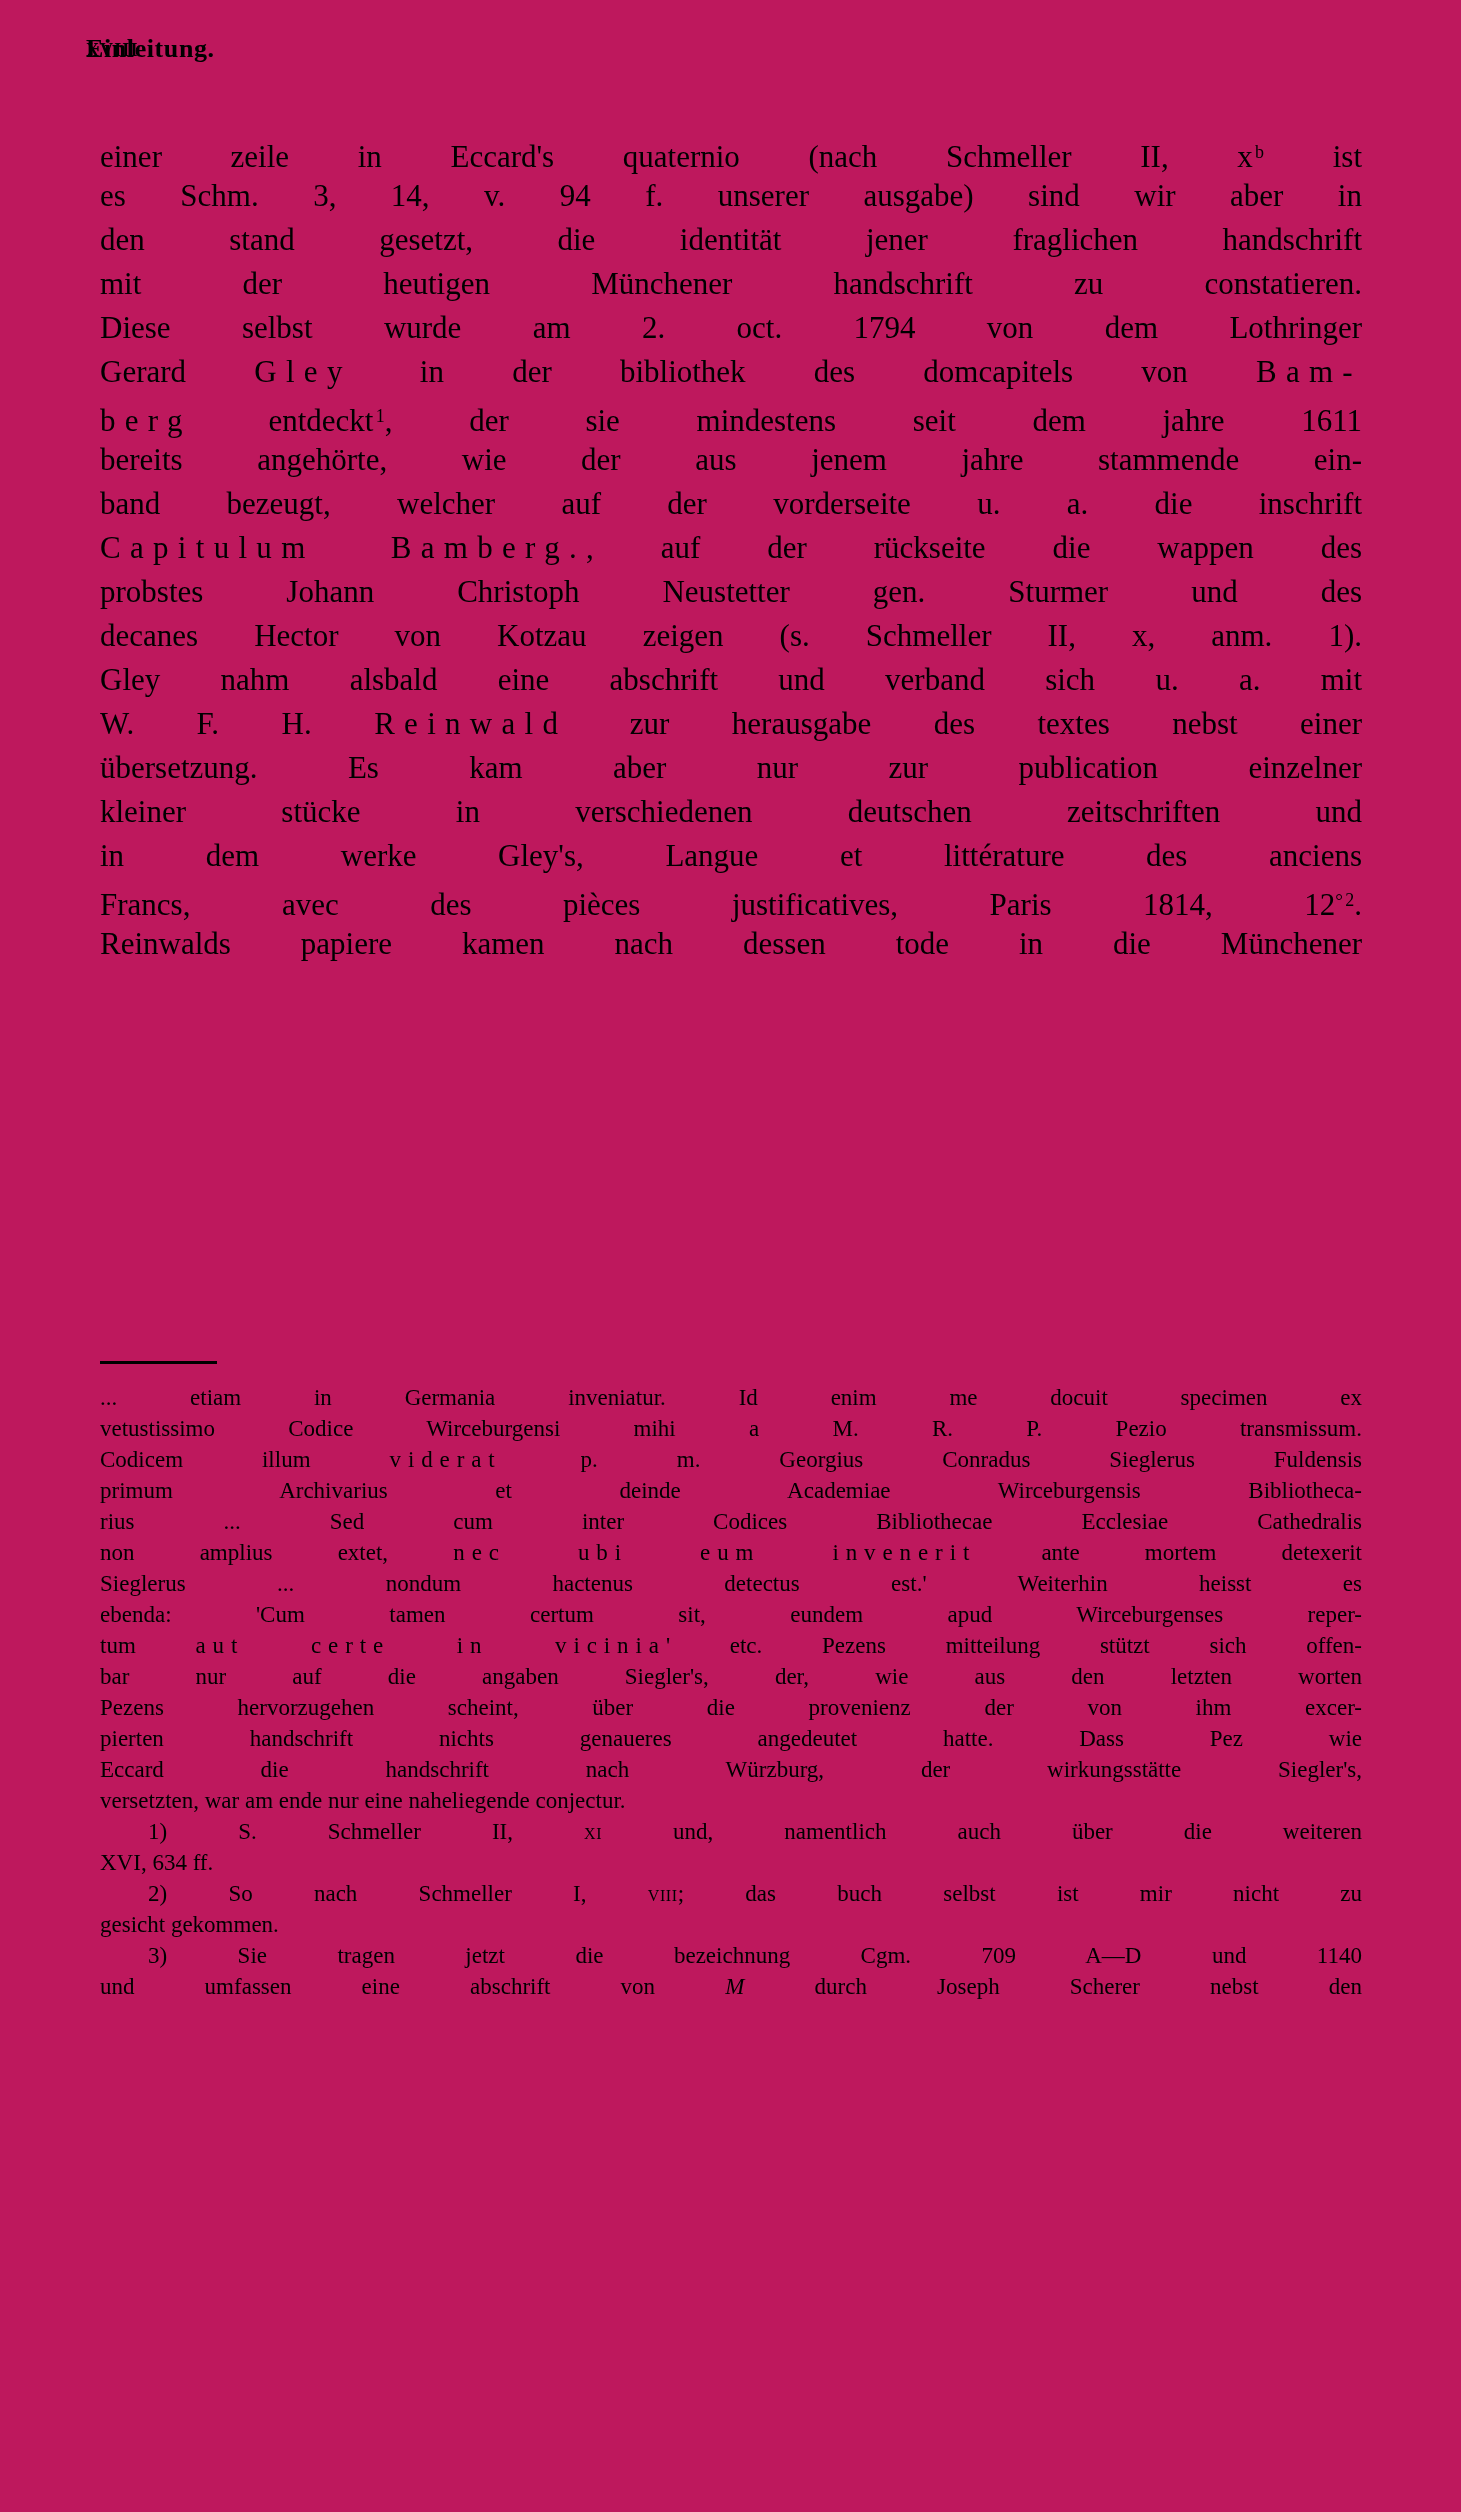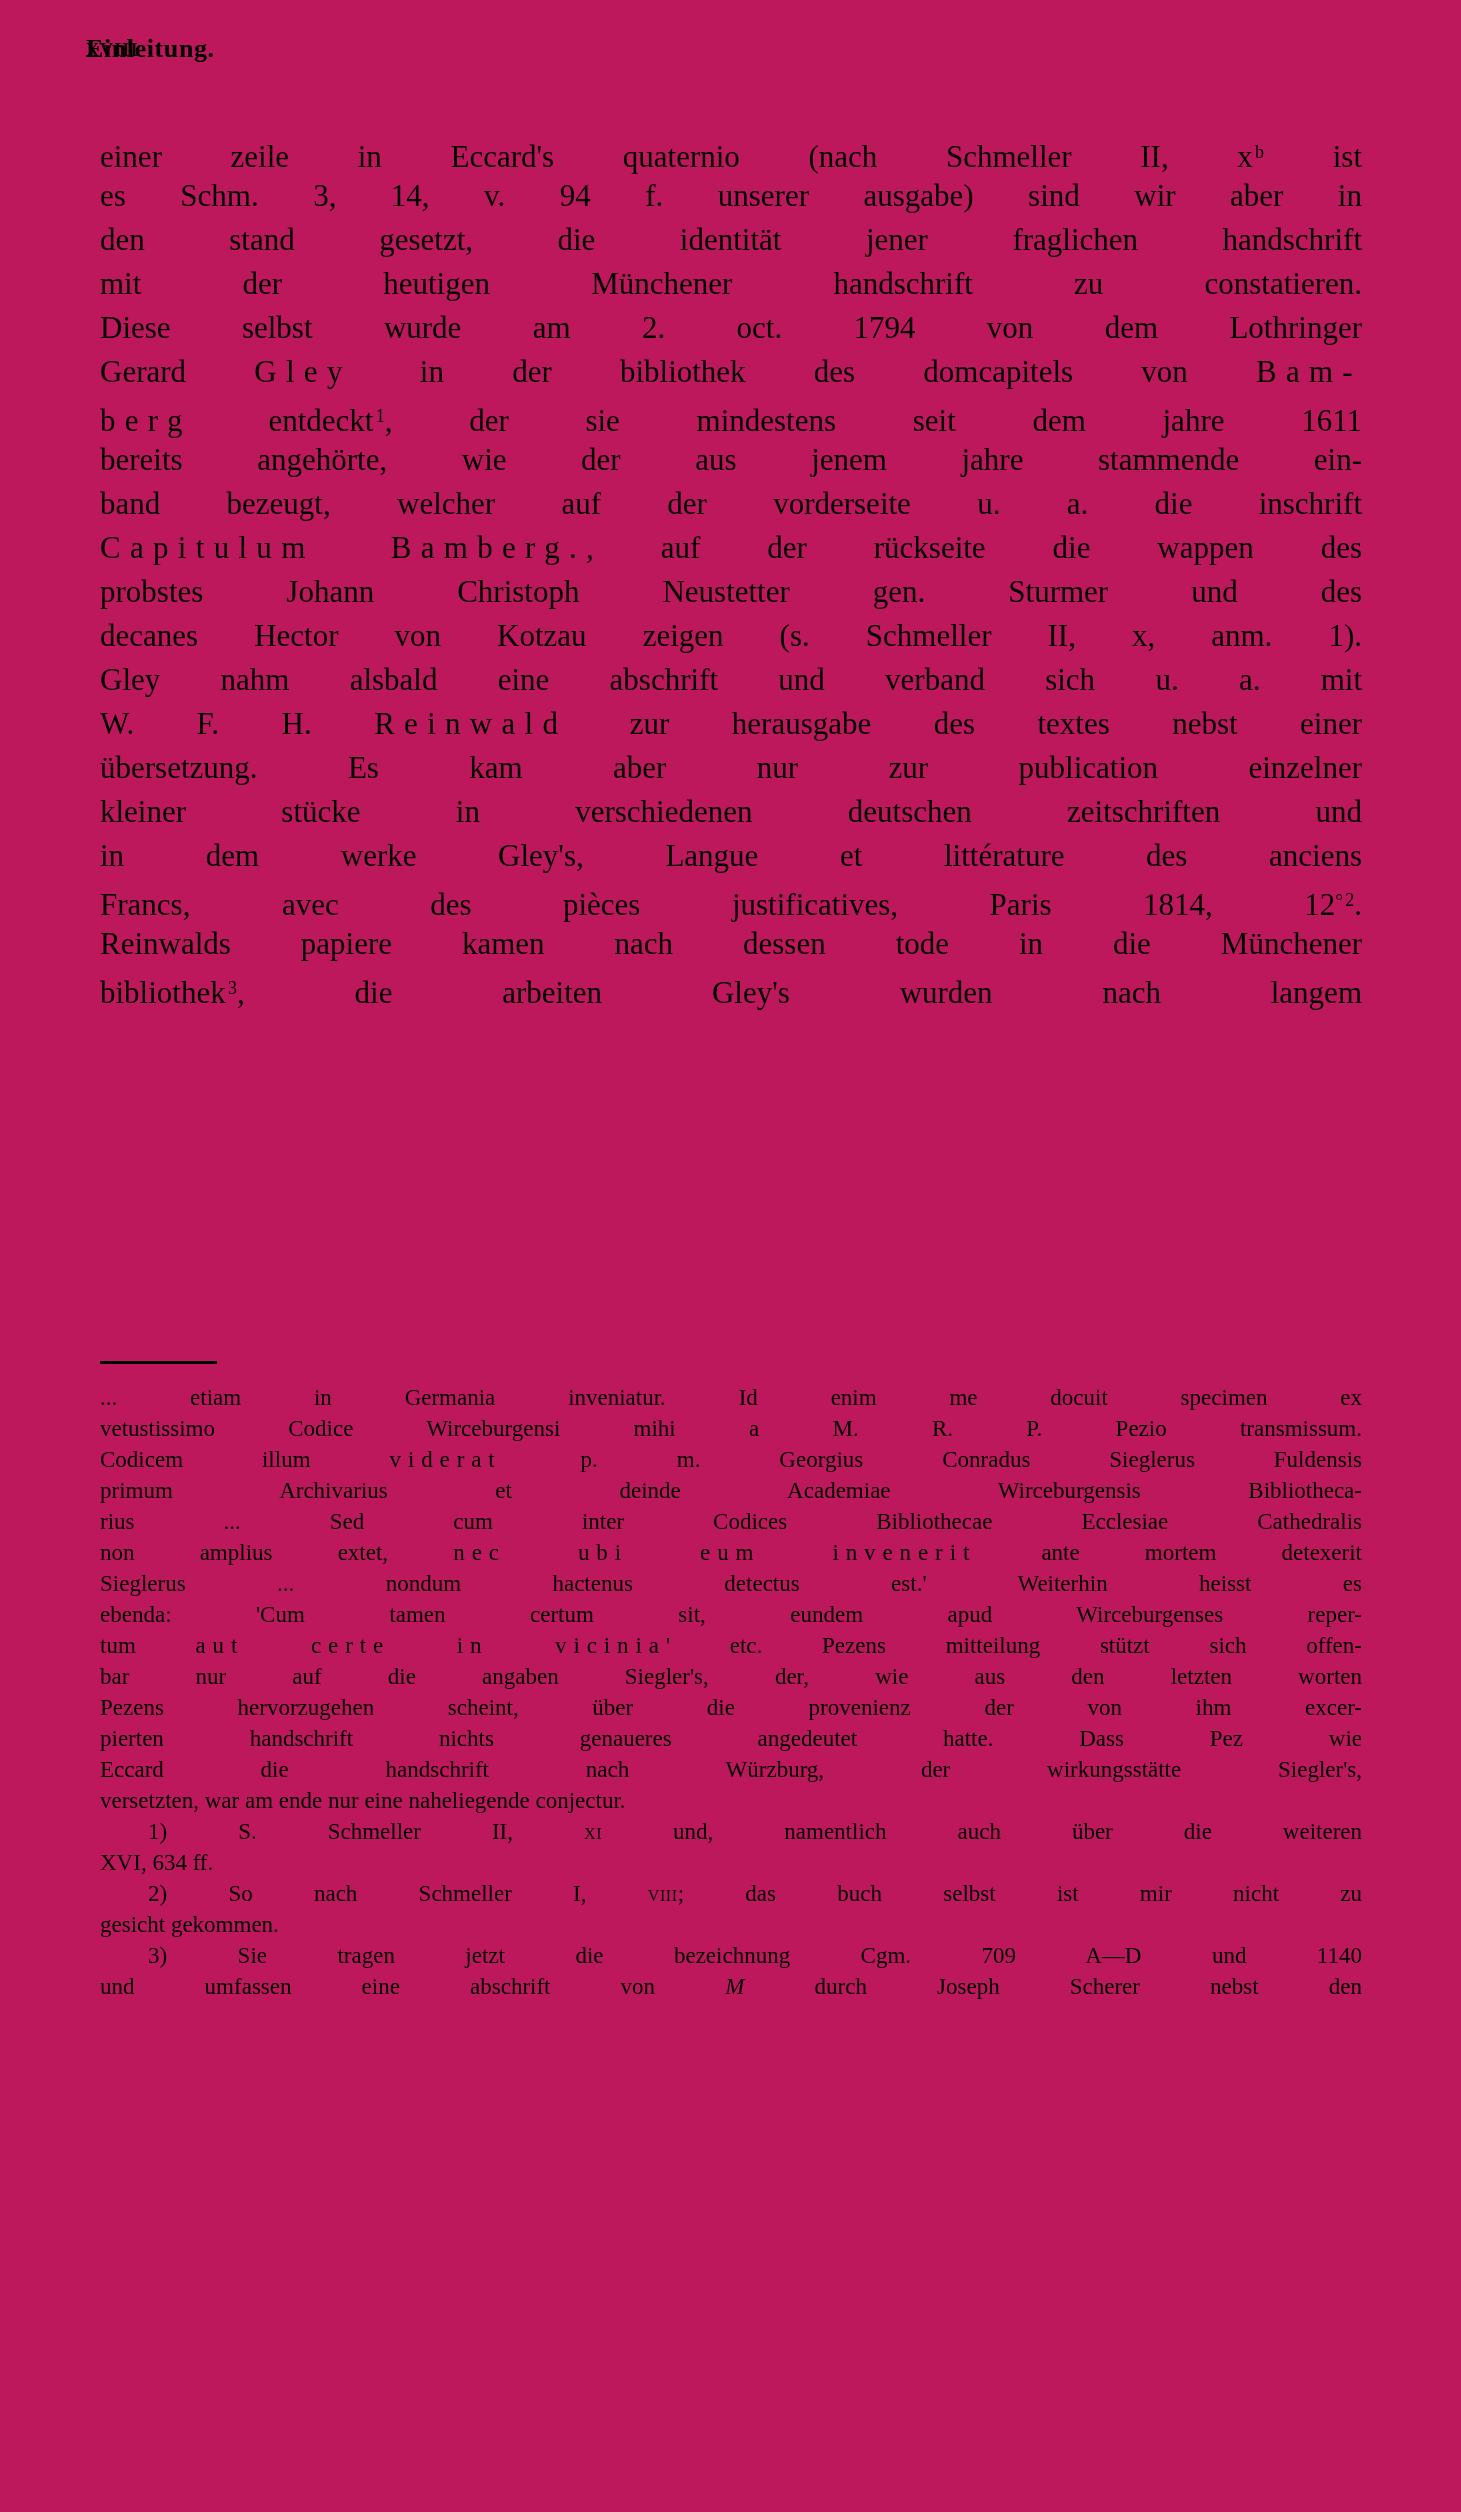--- a/index.html
+++ b/index.html
@@ -188,23 +188,20 @@
       </div>
       <div class="bodyline">
         <span class="ln"><span>in dem werke Gley's, Langue et littérature des anciens</span></span>
       </div>
       <div class="bodyline">
         <span class="ln"><span>Francs, avec des pièces justificatives, Paris 1814, 12</span><span class="deg">°</span><sup class="fn">2</sup><span>.</span></span>
       </div>
       <div class="bodyline">
         <span class="ln"><span>Reinwalds papiere kamen nach dessen tode in die Münchener</span></span>
       </div>
-      <div class="bodyline last">
-        <span class="ln"><span>bibliothek</span><sup class="fn">3</sup><span>, die arbeiten Gley's wurden nach langem</span></span>
-      </div>
     </div>
 
   <div class="fnrule"></div>
 
   <div class="fnblock" id="fnblock">
       <div class="fnline">
         <span class="ln"><span>... etiam in Germania inveniatur.  Id enim me docuit specimen ex</span></span>
       </div>
       <div class="fnline">
         <span class="ln"><span>vetustissimo Codice Wirceburgensi mihi a M. R. P. Pezio transmissum.</span></span>

